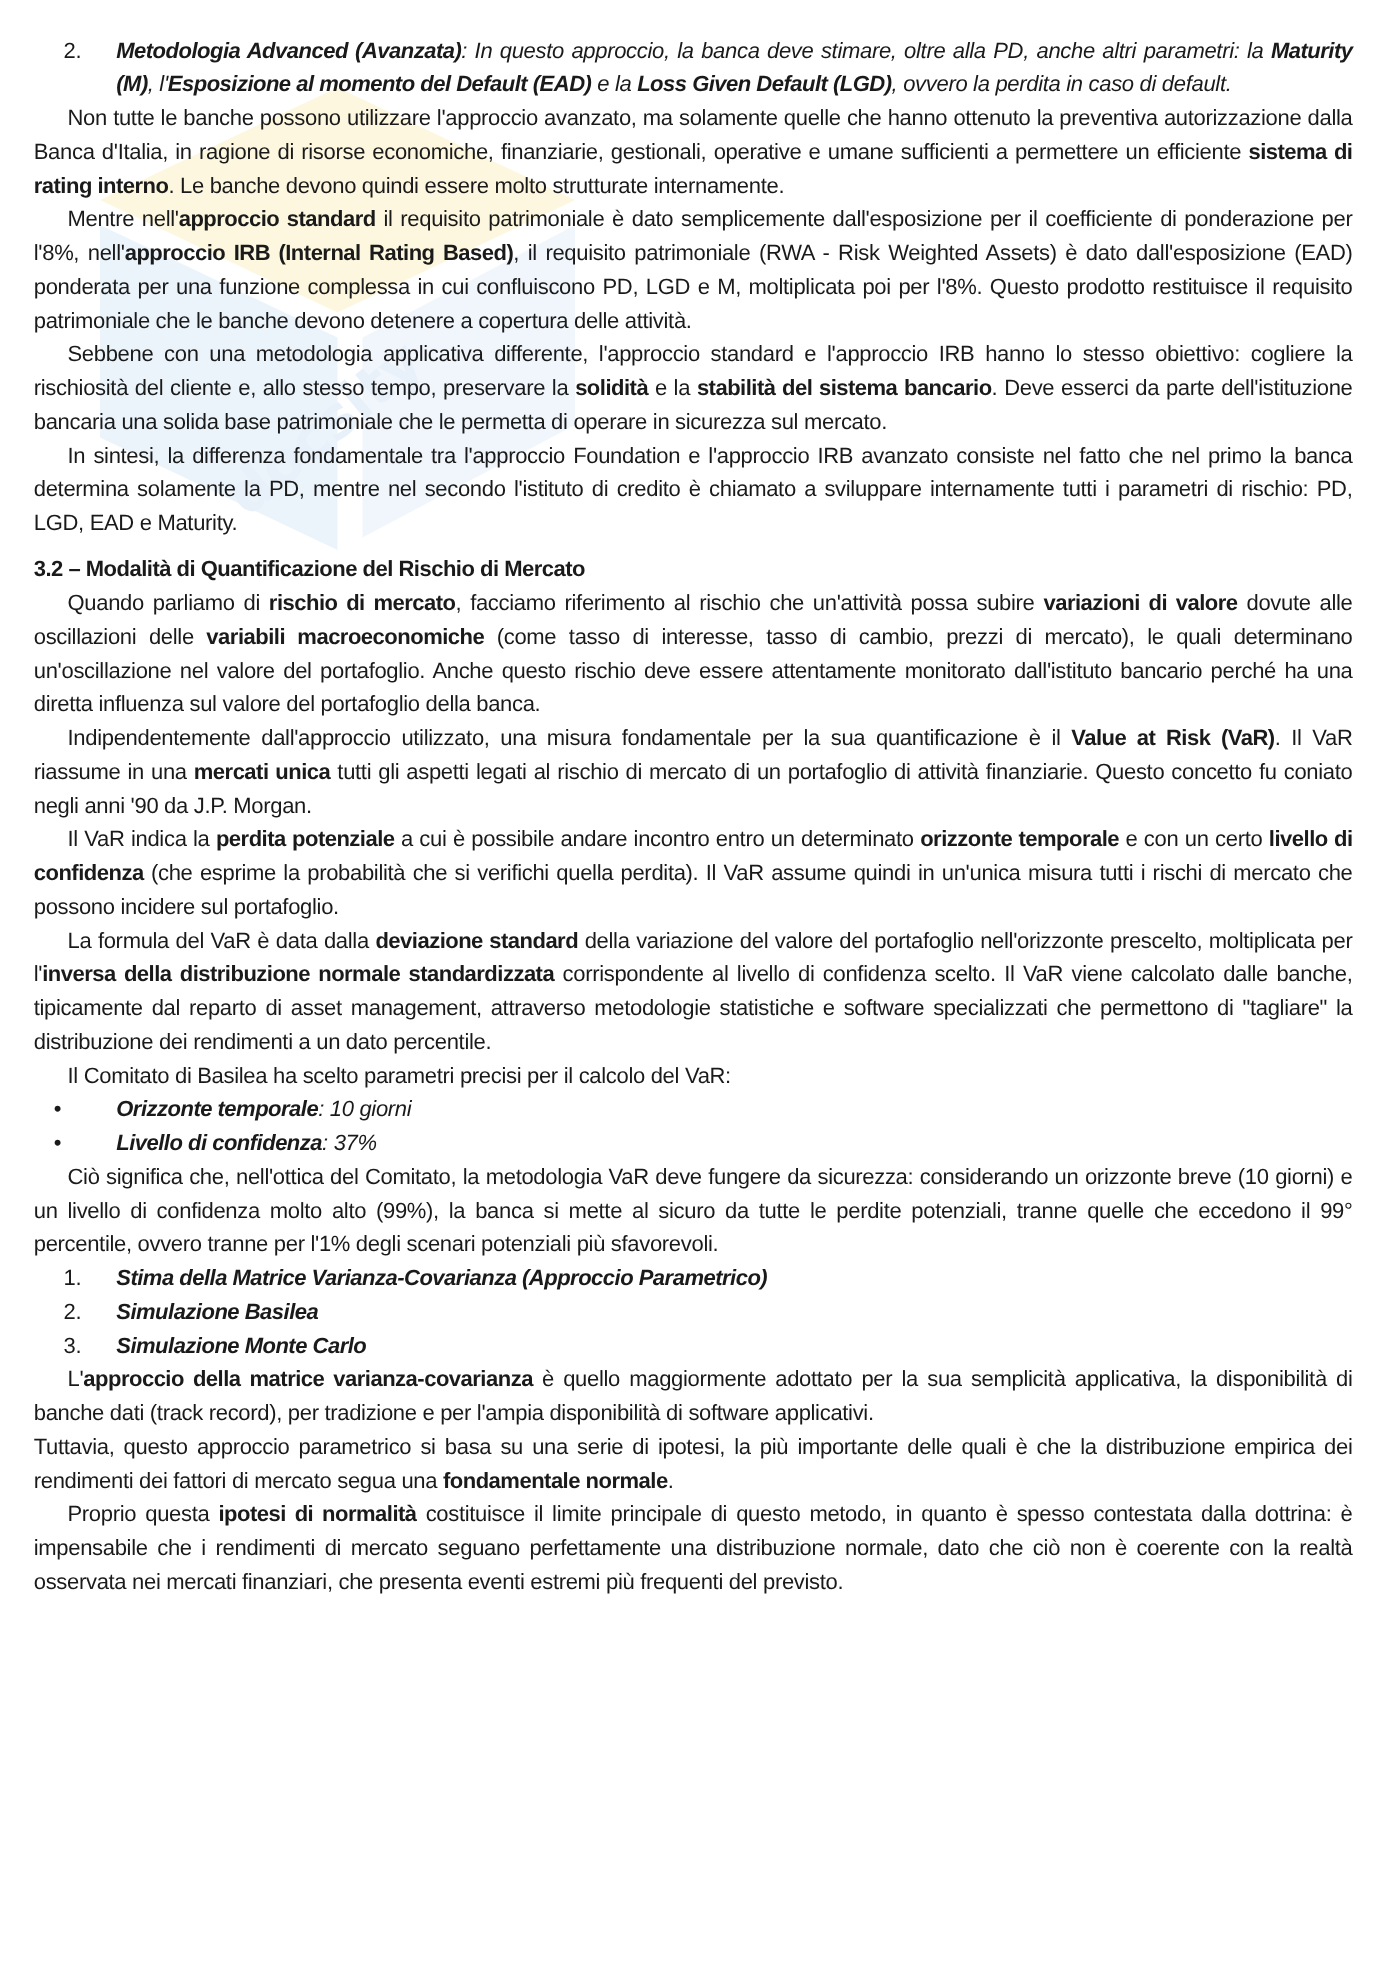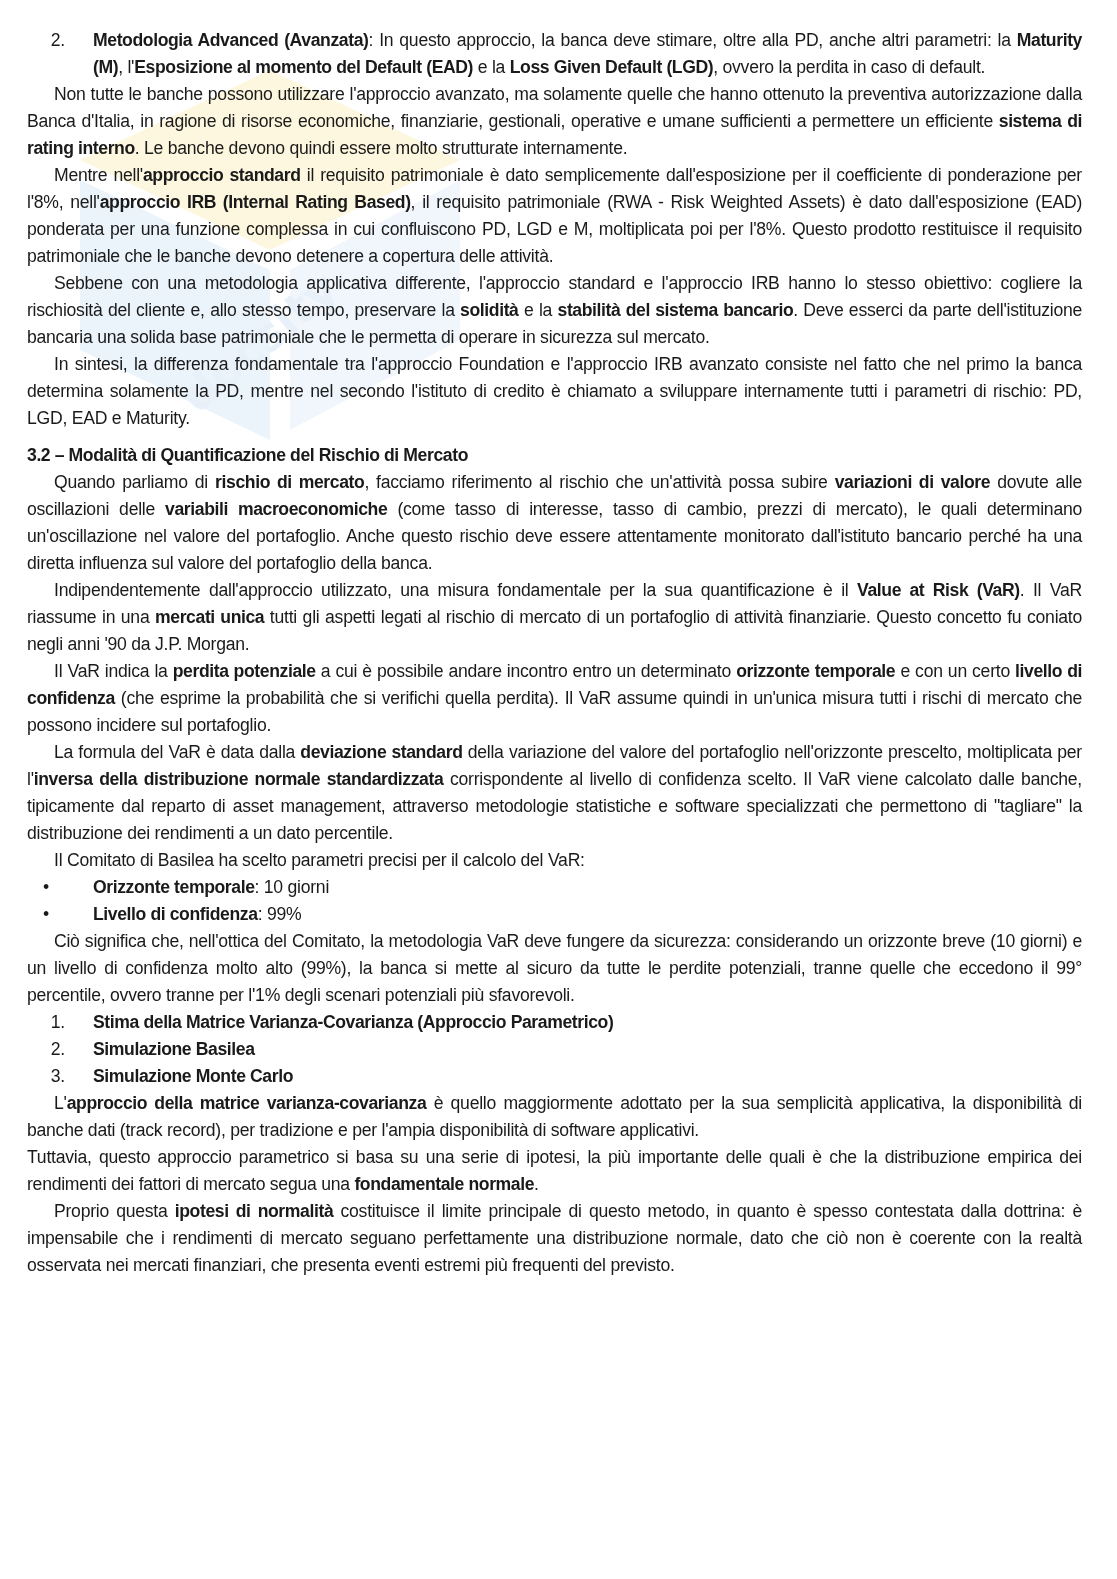--- a/index.html
+++ b/index.html
@@ -15,21 +15,21 @@
   .page {
     position: absolute; left: 27px; top: 27px; width: 1055px;
     font-size: 17.6px; line-height: 27px; letter-spacing: -0.25px;
   }
   p { margin: 0; text-align: justify; }
   p.ind { text-indent: 27px; }
   b { font-weight: bold; letter-spacing: -0.4px; }
   .ol-item, .ul-item { display: flex; margin: 0; }
   .ol-item .num { width: 38px; text-align: right; padding-right: 28px; flex: none; }
   .ul-item .bul { width: 38px; text-align: center; padding-right: 28px; flex: none; }
-  .ol-item .body, .ul-item .body { flex: 1; text-align: justify; }
+  .ol-item .body, .ul-item .body { flex: 1; text-align: justify; font-style: italic; }
   .heading { font-weight: bold; margin-top: 10px; letter-spacing: -0.4px; }
 </style>
 </head>
 <body>
 
 <svg class="watermark" viewBox="0 0 460 420">
   <polygon points="40,120 230,30 420,120 230,210" fill="#fbf1c4"></polygon>
   <polygon points="40,140 230,230 230,400 40,310" fill="#dcebf8"></polygon>
   <polygon points="250,230 420,140 420,300 250,390" fill="#e6f0fa"></polygon>
   <text x="120" y="330" transform="rotate(-40 200 300)" font-size="46" fill="#d6e6f6" font-family="DejaVu Sans, sans-serif" font-weight="bold">docsity</text>
@@ -61,21 +61,21 @@
   <p class="ind"><span>La formula del VaR è data dalla </span><b>deviazione standard</b><span> della variazione del valore del portafoglio nell'orizzonte prescelto, moltiplicata per l'</span><b>inversa della distribuzione normale standardizzata</b><span> corrispondente al livello di confidenza scelto. Il VaR viene calcolato dalle banche, tipicamente dal reparto di asset management, attraverso metodologie statistiche e software specializzati che permettono di "tagliare" la distribuzione dei rendimenti a un dato percentile.</span></p>
 
   <p class="ind"><span>Il Comitato di Basilea ha scelto parametri precisi per il calcolo del VaR:</span></p>
 
   <div class="ul-item">
     <span class="bul">•</span>
     <span class="body"><b>Orizzonte temporale</b><span>: 10 giorni</span></span>
   </div>
   <div class="ul-item">
     <span class="bul">•</span>
-    <span class="body"><b>Livello di confidenza</b><span>: 99%</span></span>
+    <span class="body"><b>Livello di confidenza</b><span>: 37%</span></span>
   </div>
 
   <p class="ind"><span>Ciò significa che, nell'ottica del Comitato, la metodologia VaR deve fungere da sicurezza: considerando un orizzonte breve (10 giorni) e un livello di confidenza molto alto (99%), la banca si mette al sicuro da tutte le perdite potenziali, tranne quelle che eccedono il 99° percentile, ovvero tranne per l'1% degli scenari potenziali più sfavorevoli.</span></p>
 
 
   <div class="ol-item">
     <span class="num">1.</span>
     <b class="body">Stima della Matrice Varianza-Covarianza (Approccio Parametrico)</b>
   </div>
   <div class="ol-item">

